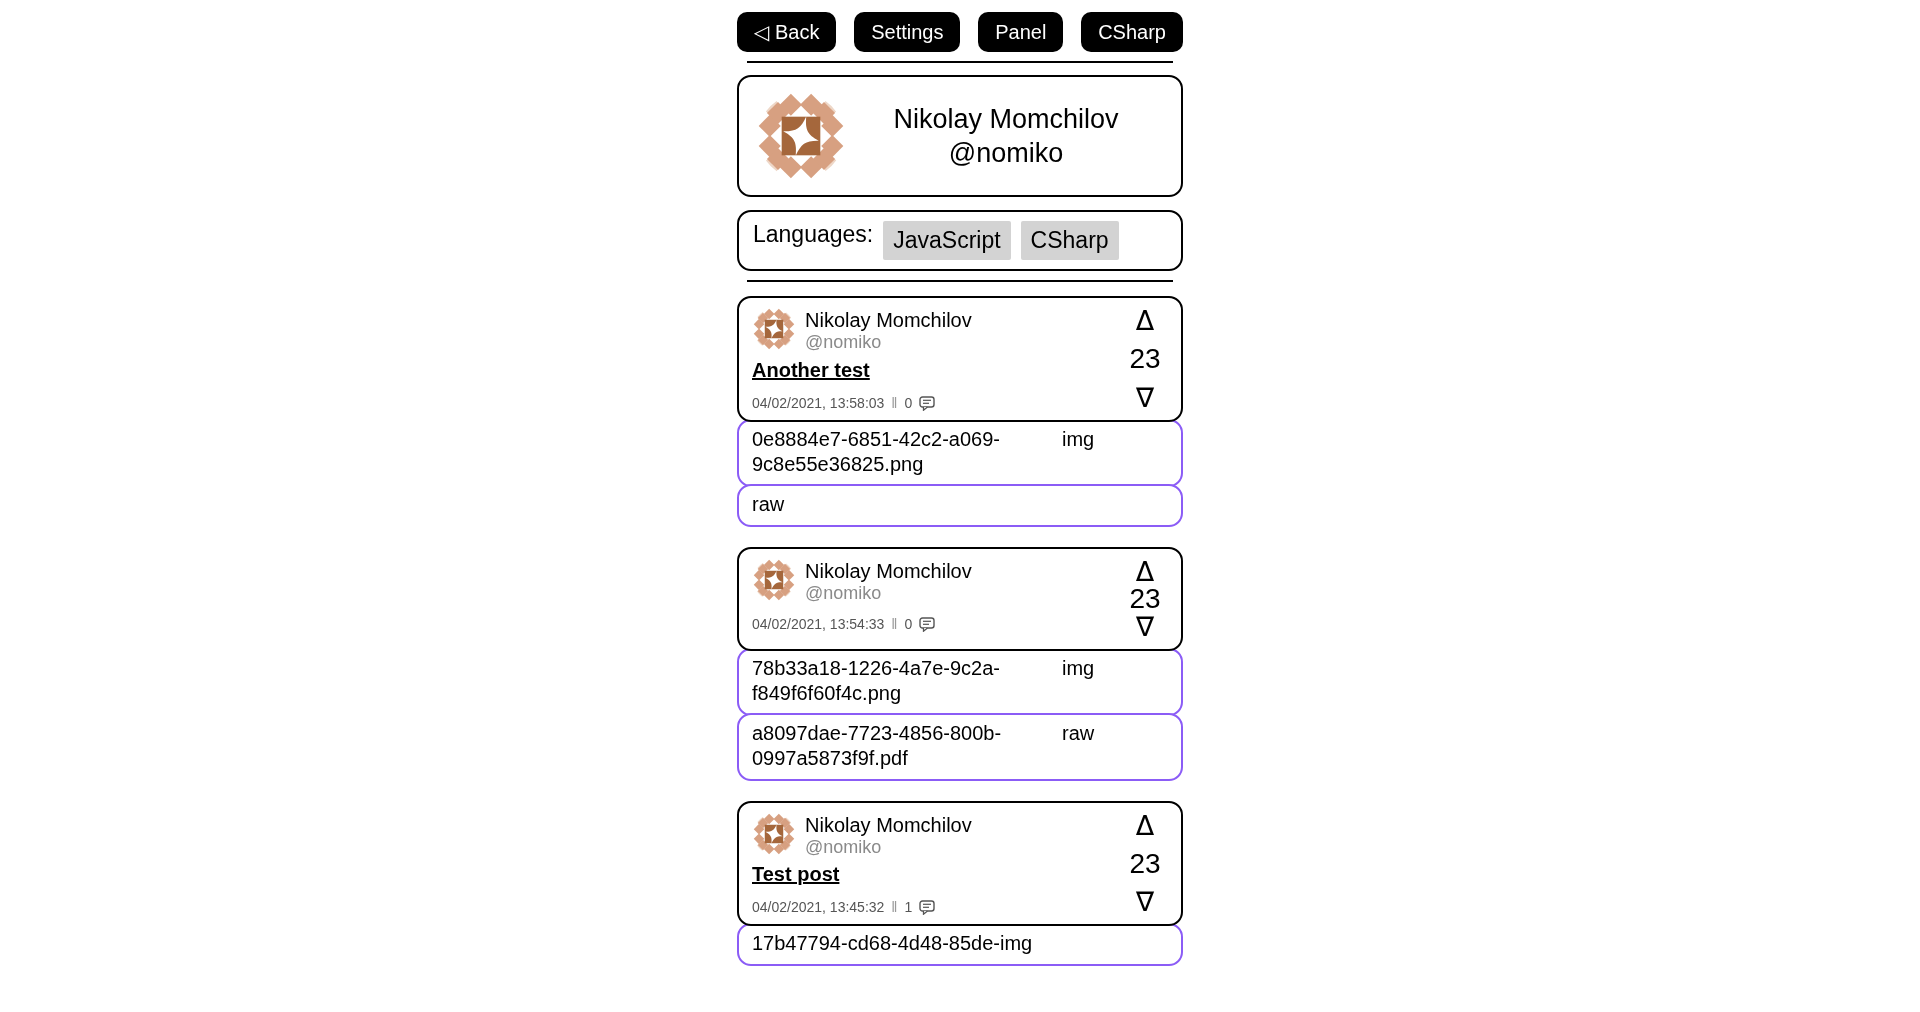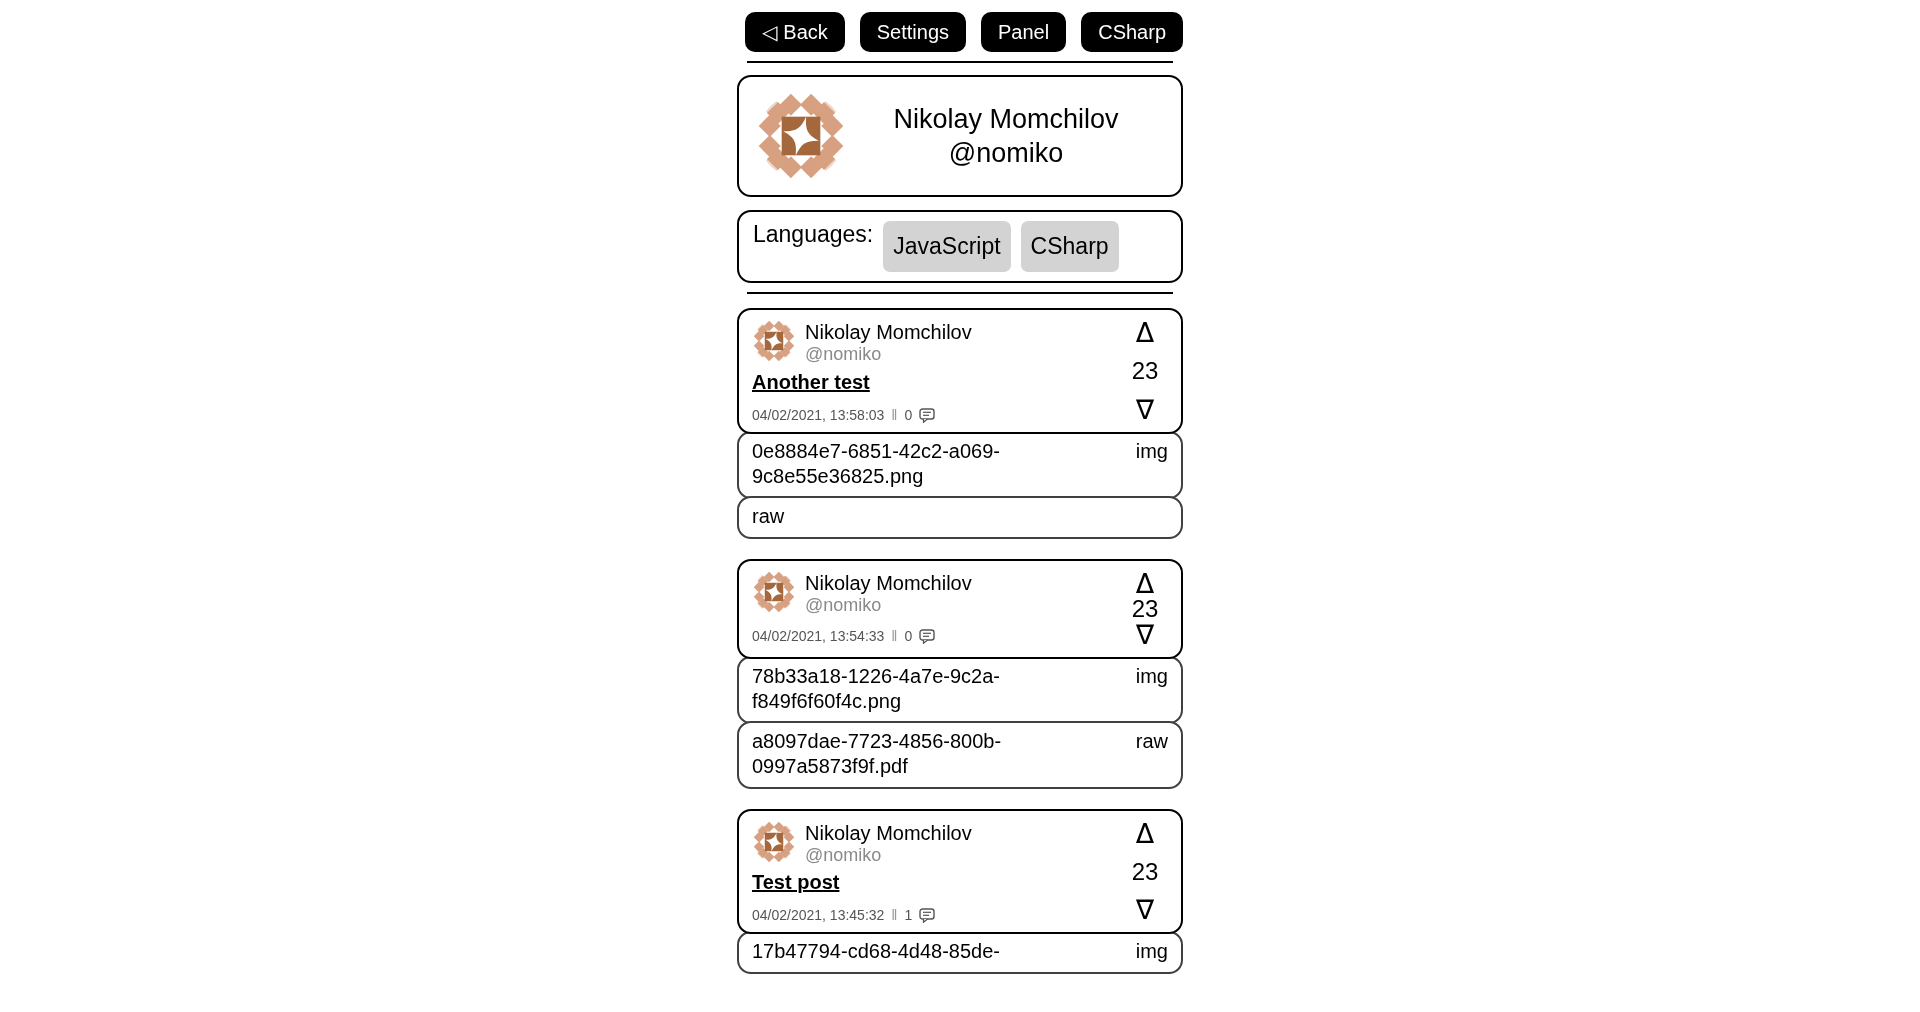--- a/index.html
+++ b/index.html
@@ -6,21 +6,21 @@
   html, body {
     width: 1920px; height: 1012px;
     background: #ffffff;
     overflow: hidden;
     font-family: "Liberation Sans", "DejaVu Sans", sans-serif;
     color: #000;
   }
   .column { width: 446px; margin: 0 auto; padding-top: 12px; }
 
   
-  .toolbar { display: flex; justify-content: flex-end; gap: 15px; }
+  .toolbar { display: flex; justify-content: space-between; gap: 15px; }
   .btn {
     background: #000; color: #fff;
     border: none; border-radius: 10px;
     font-family: inherit; font-size: 20px;
     padding: 8px 17px; cursor: pointer; white-space: nowrap;
   }
 
   .divider { border: none; border-top: 2px solid #000; margin: 9px 10px 0 10px; }
 
   
@@ -28,22 +28,22 @@
     border: 2px solid #000; border-radius: 14px;
     background: #fff;
   }
 
   .profile-card { margin-top: 12px; display: flex; align-items: center; padding: 13px 16px; }
   .avatar-lg { width: 92px; height: 92px; flex: none; }
   .profile-names { flex: 1; text-align: center; font-size: 27px; line-height: 1.26; }
 
   .info-card { margin-top: 13px; padding: 9px 14px; font-size: 23px; display: flex; gap: 10px; }
   .tag {
-    background: #d3d3d3; border-radius: 7px;
-    padding: 12px 10px; font-size: 23px; display: inline-block;
+    background: #d3d3d3; border-radius: 2px;
+    padding: 6px 10px; font-size: 23px; display: inline-block;
   }
 
   
   .posts { margin-top: 14px; }
   .post-group { margin-bottom: 20px; }
   .post-card {
     border: 2px solid #000; border-radius: 14px;
     padding: 9px 13px; display: flex; position: relative; z-index: 2; background:#fff;
   }
   .post-main { flex: 1; min-width: 0; }
@@ -53,26 +53,26 @@
   .post-handle { font-size: 18px; color: #8a8a8a; line-height: 1.15; }
   .post-title { font-size: 20px; font-weight: bold; margin-top: 6px; text-decoration: underline; }
   .post-meta { margin-top: 12px; font-size: 14px; color: #555; display: flex; align-items: flex-end; gap: 7px; }
   .meta-sep { color: #999; font-size: 15px; }
   .vote-col {
     width: 46px; flex: none; display: flex; flex-direction: column;
     align-items: center; justify-content: space-between; text-align: center;
   }
   .vote-arrow { font-size: 27px; line-height: 1; cursor: pointer;
     font-family: "DejaVu Sans", sans-serif; background: none; border: none; color: #000; }
-  .vote-count { font-size: 24px; line-height: 1; }
+  .vote-count { font-size: 28px; line-height: 1; }
 
   .attachment-row {
-    border: 2px solid #404040; border-radius: 14px;
+    border: 2px solid #8b5cf6; border-radius: 14px;
     margin-top: -3px; padding: 6px 13px 8px 13px;
-    display: flex; justify-content: space-between; align-items: flex-start;
+    display: flex; align-items: flex-start;
     background: #fff; position: relative; z-index: 1;
   }
   .attachment-name { font-size: 20px; line-height: 1.25; max-width: 310px; overflow-wrap: break-word; }
   .attachment-type { font-size: 20px; line-height: 1.25; }
 
   .defs-holder { position: absolute; width: 0; height: 0; overflow: hidden; }
 </style>
 </head>
 <body>
 

